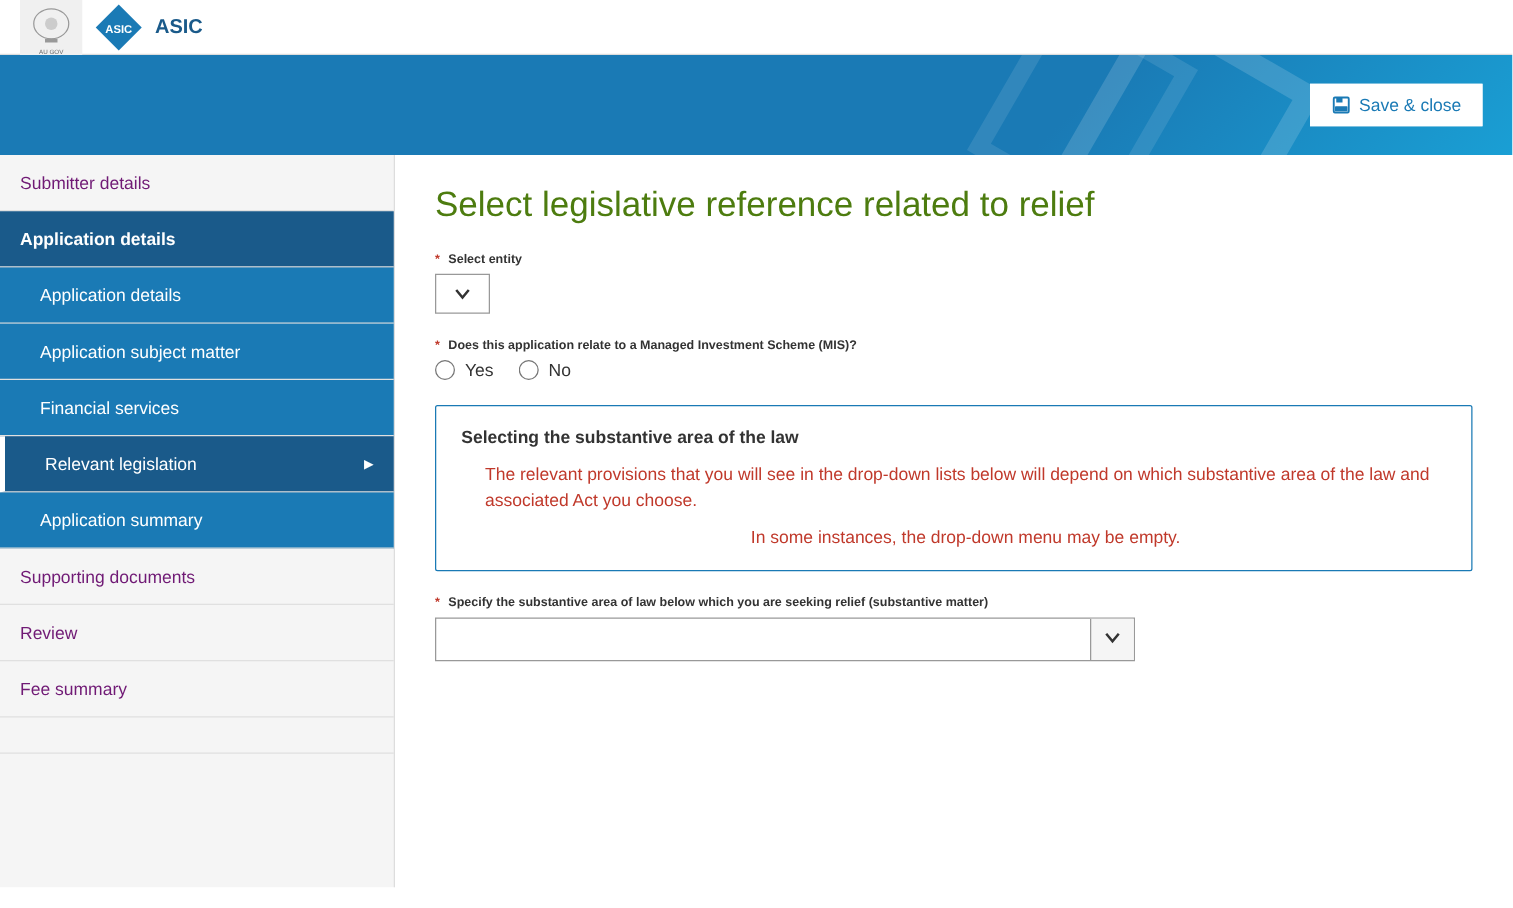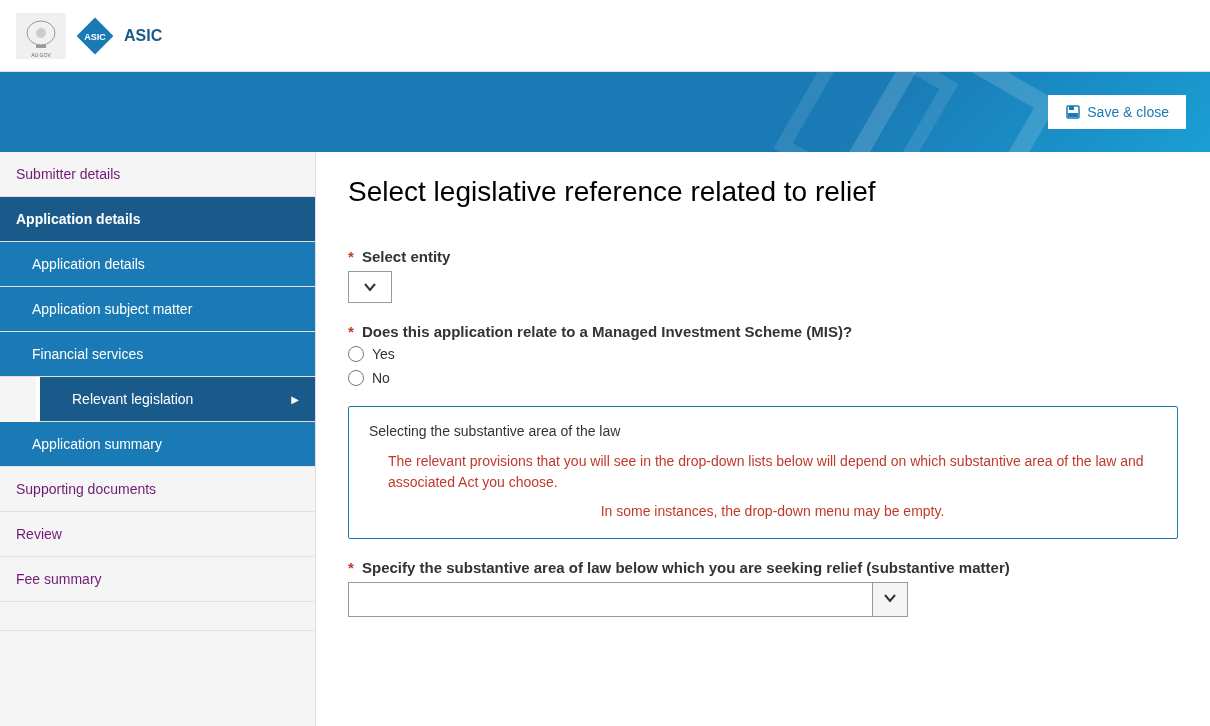--- a/index.html
+++ b/index.html
@@ -5,21 +5,21 @@
     * { box-sizing: border-box; margin: 0; padding: 0; }
     body { font-family: Arial, sans-serif; font-size: 14px; color: #333; background: #fff; }
 
     
     .header {
       display: flex;
       align-items: center;
       padding: 8px 16px;
       border-bottom: 1px solid #ddd;
       background: #fff;
-      height: 72px;
+      height: 44px;
     }
     .logo-area {
       display: flex;
       align-items: center;
       gap: 8px;
     }
 
     
     .banner {
       background: linear-gradient(135deg, #1a7ab5 0%, #1a7ab5 70%, #1a9fd4 100%);
@@ -97,49 +97,48 @@
       padding-left: 32px;
     }
     .sidebar-item.sub.active {
       background: #1a5a8a;
       border-left: 4px solid #fff;
     }
     .sidebar-item.sub.has-arrow {
       display: flex;
       align-items: center;
       justify-content: space-between;
-      margin-left: 36px;
     }
     .sidebar-item.sub.has-arrow::after {
       content: '▶';
       font-size: 10px;
       color: #fff;
     }
 
     
     .main-content {
       flex: 1;
       padding: 24px 32px;
       background: #fff;
     }
     .page-title {
       font-size: 28px;
-      color: #000000;
+      color: #4d7c0f;
       font-weight: normal;
-      margin-bottom: 40px;
+      margin-bottom: 22px;
     }
 
     .form-group {
       margin-bottom: 20px;
     }
     .form-label {
       display: block;
       margin-bottom: 6px;
       font-weight: 600;
-      font-size: 15px;
+      font-size: 10px;
     }
     .required-star {
       color: #c0392b;
       margin-right: 4px;
     }
 
     
     .dropdown-wrapper {
       position: relative;
       display: inline-block;
@@ -155,22 +154,22 @@
       cursor: pointer;
     }
     .dropdown-btn svg {
       width: 14px;
       height: 14px;
     }
 
     
     .radio-group {
       display: flex;
-      flex-direction: column;
-      gap: 8px;
+      flex-direction: row;
+      gap: 20px;
       margin-top: 6px;
     }
     .radio-label {
       display: flex;
       align-items: center;
       gap: 8px;
       cursor: pointer;
       font-size: 14px;
     }
     .radio-label input[type="radio"] {
@@ -181,21 +180,21 @@
 
     
     .info-box {
       border: 1px solid #1a7ab5;
       border-radius: 2px;
       padding: 16px 20px;
       margin: 20px 0;
       background: #fff;
     }
     .info-box-title {
-      font-weight: normal;
+      font-weight: bold;
       font-size: 14px;
       color: #333;
       margin-bottom: 12px;
     }
     .info-box-text {
       font-size: 14px;
       color: #c0392b;
       line-height: 1.5;
       margin-bottom: 8px;
       margin-left: 19px;

